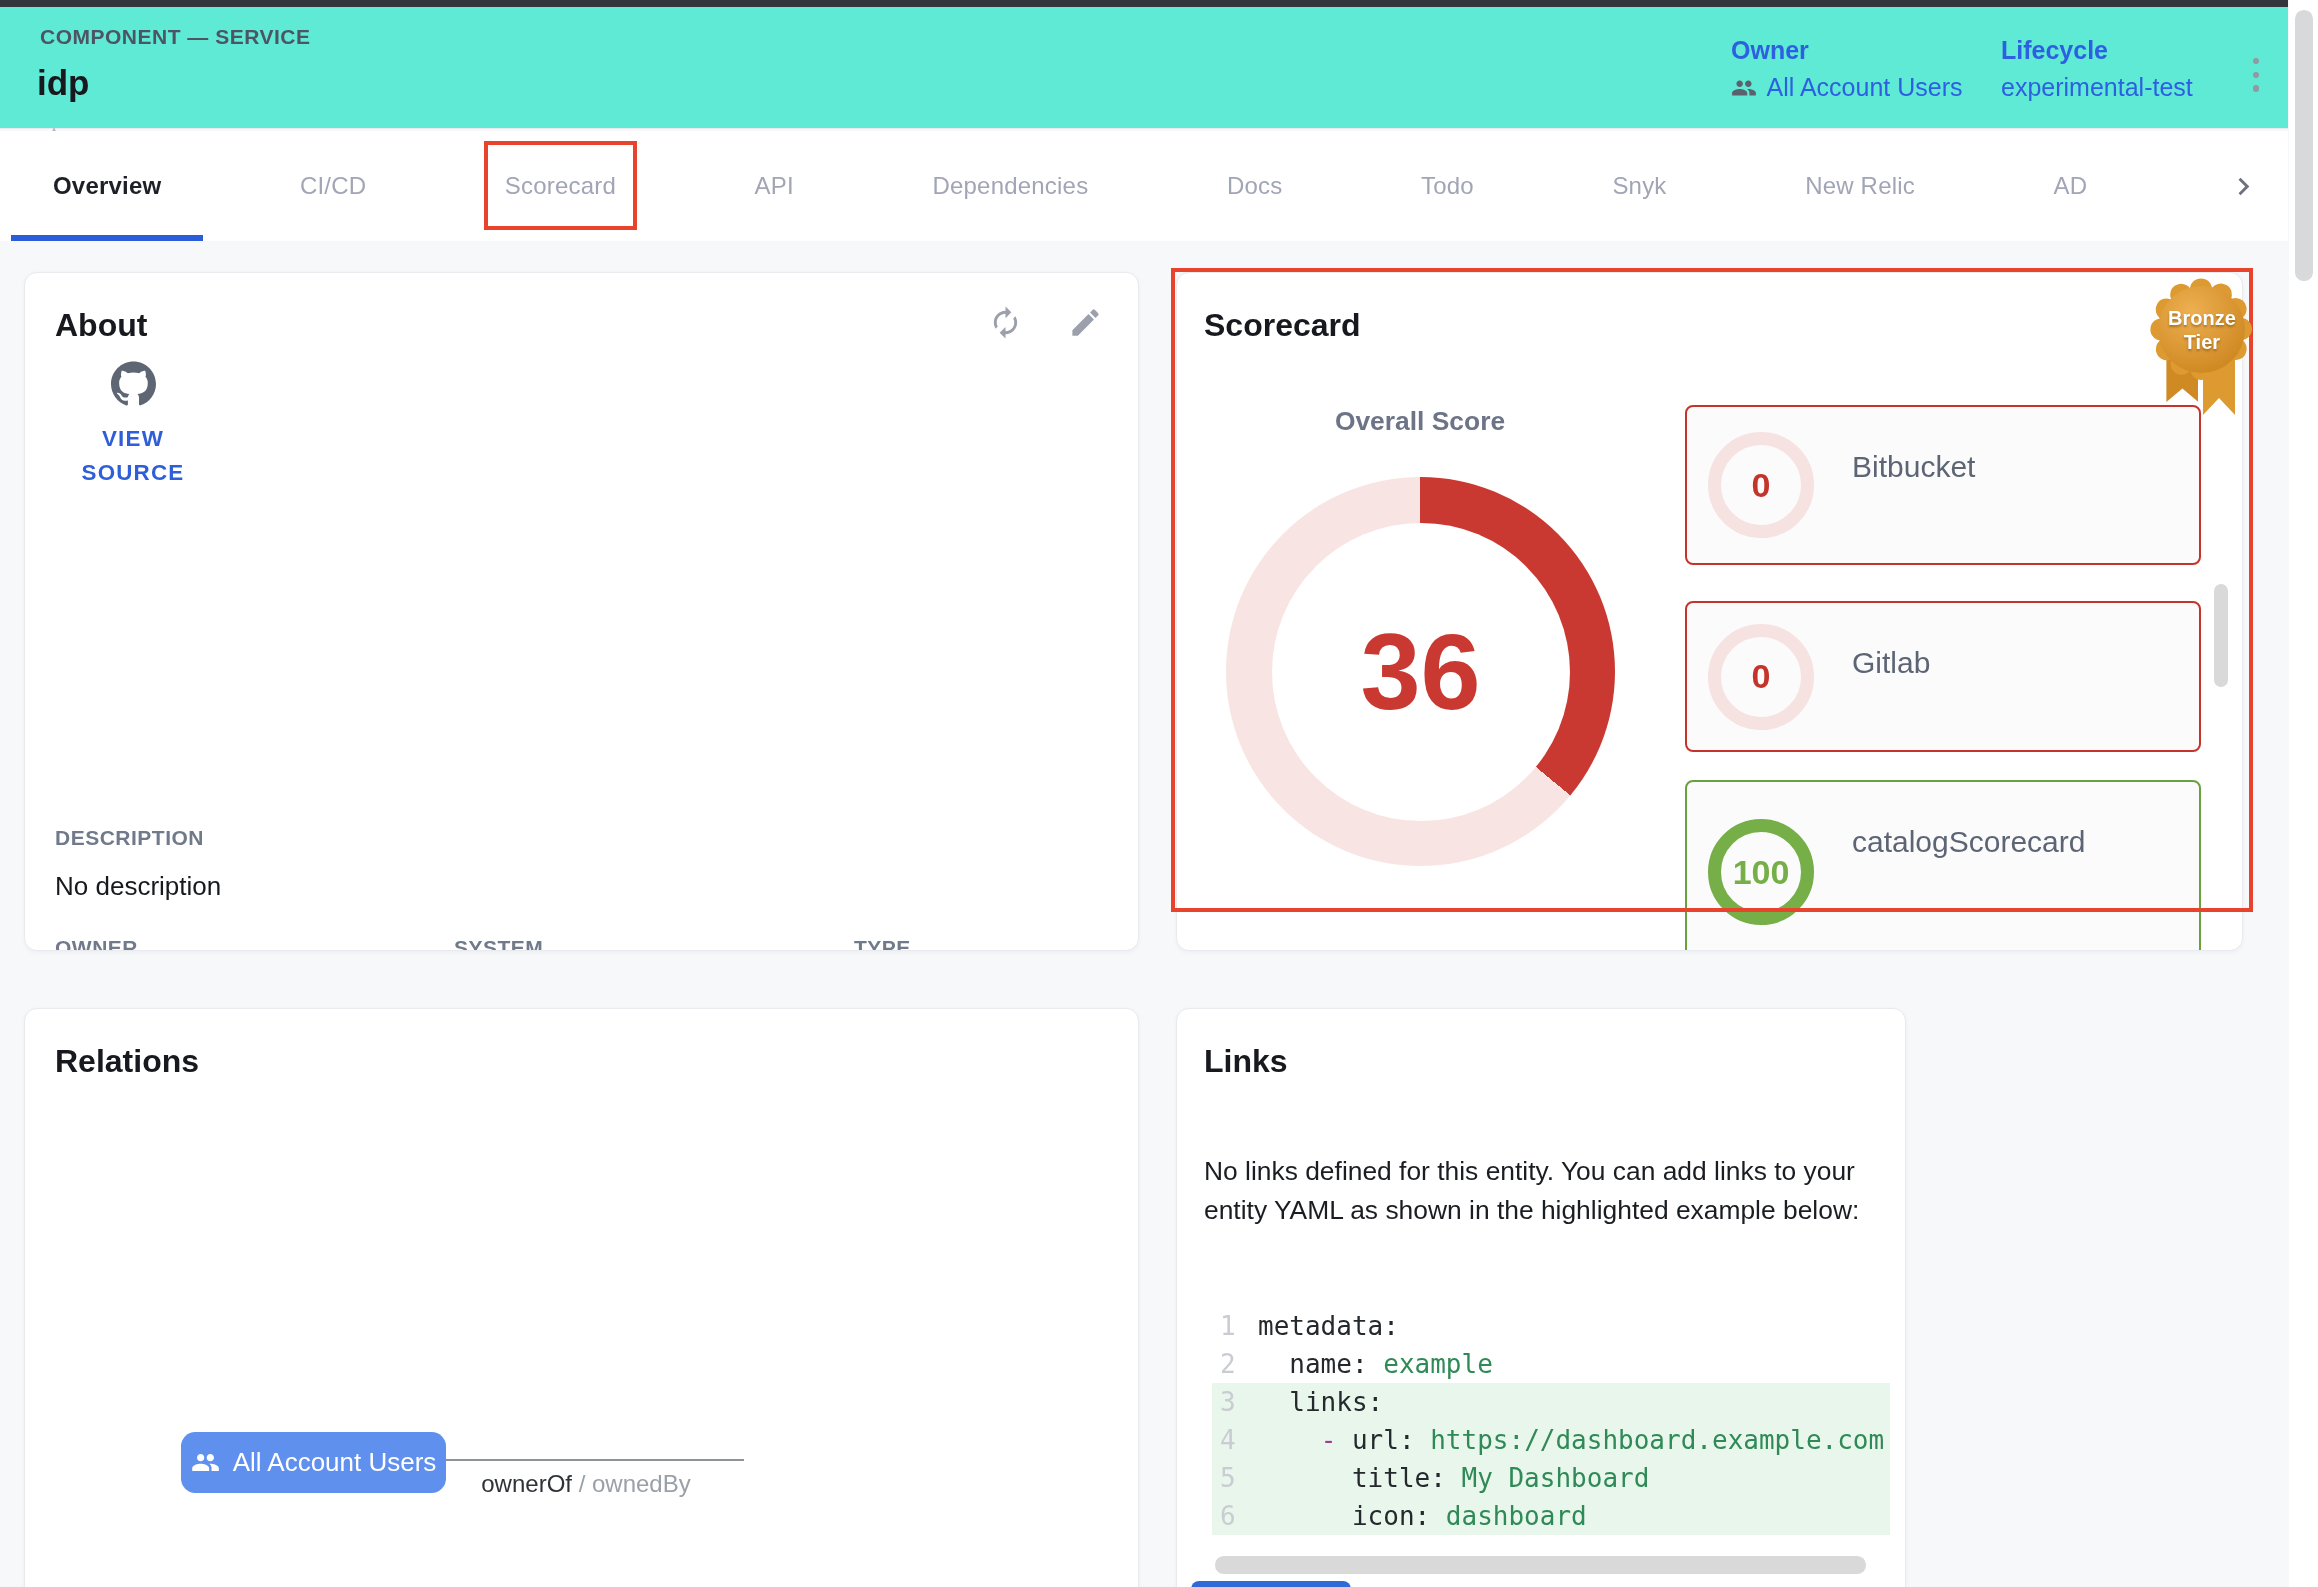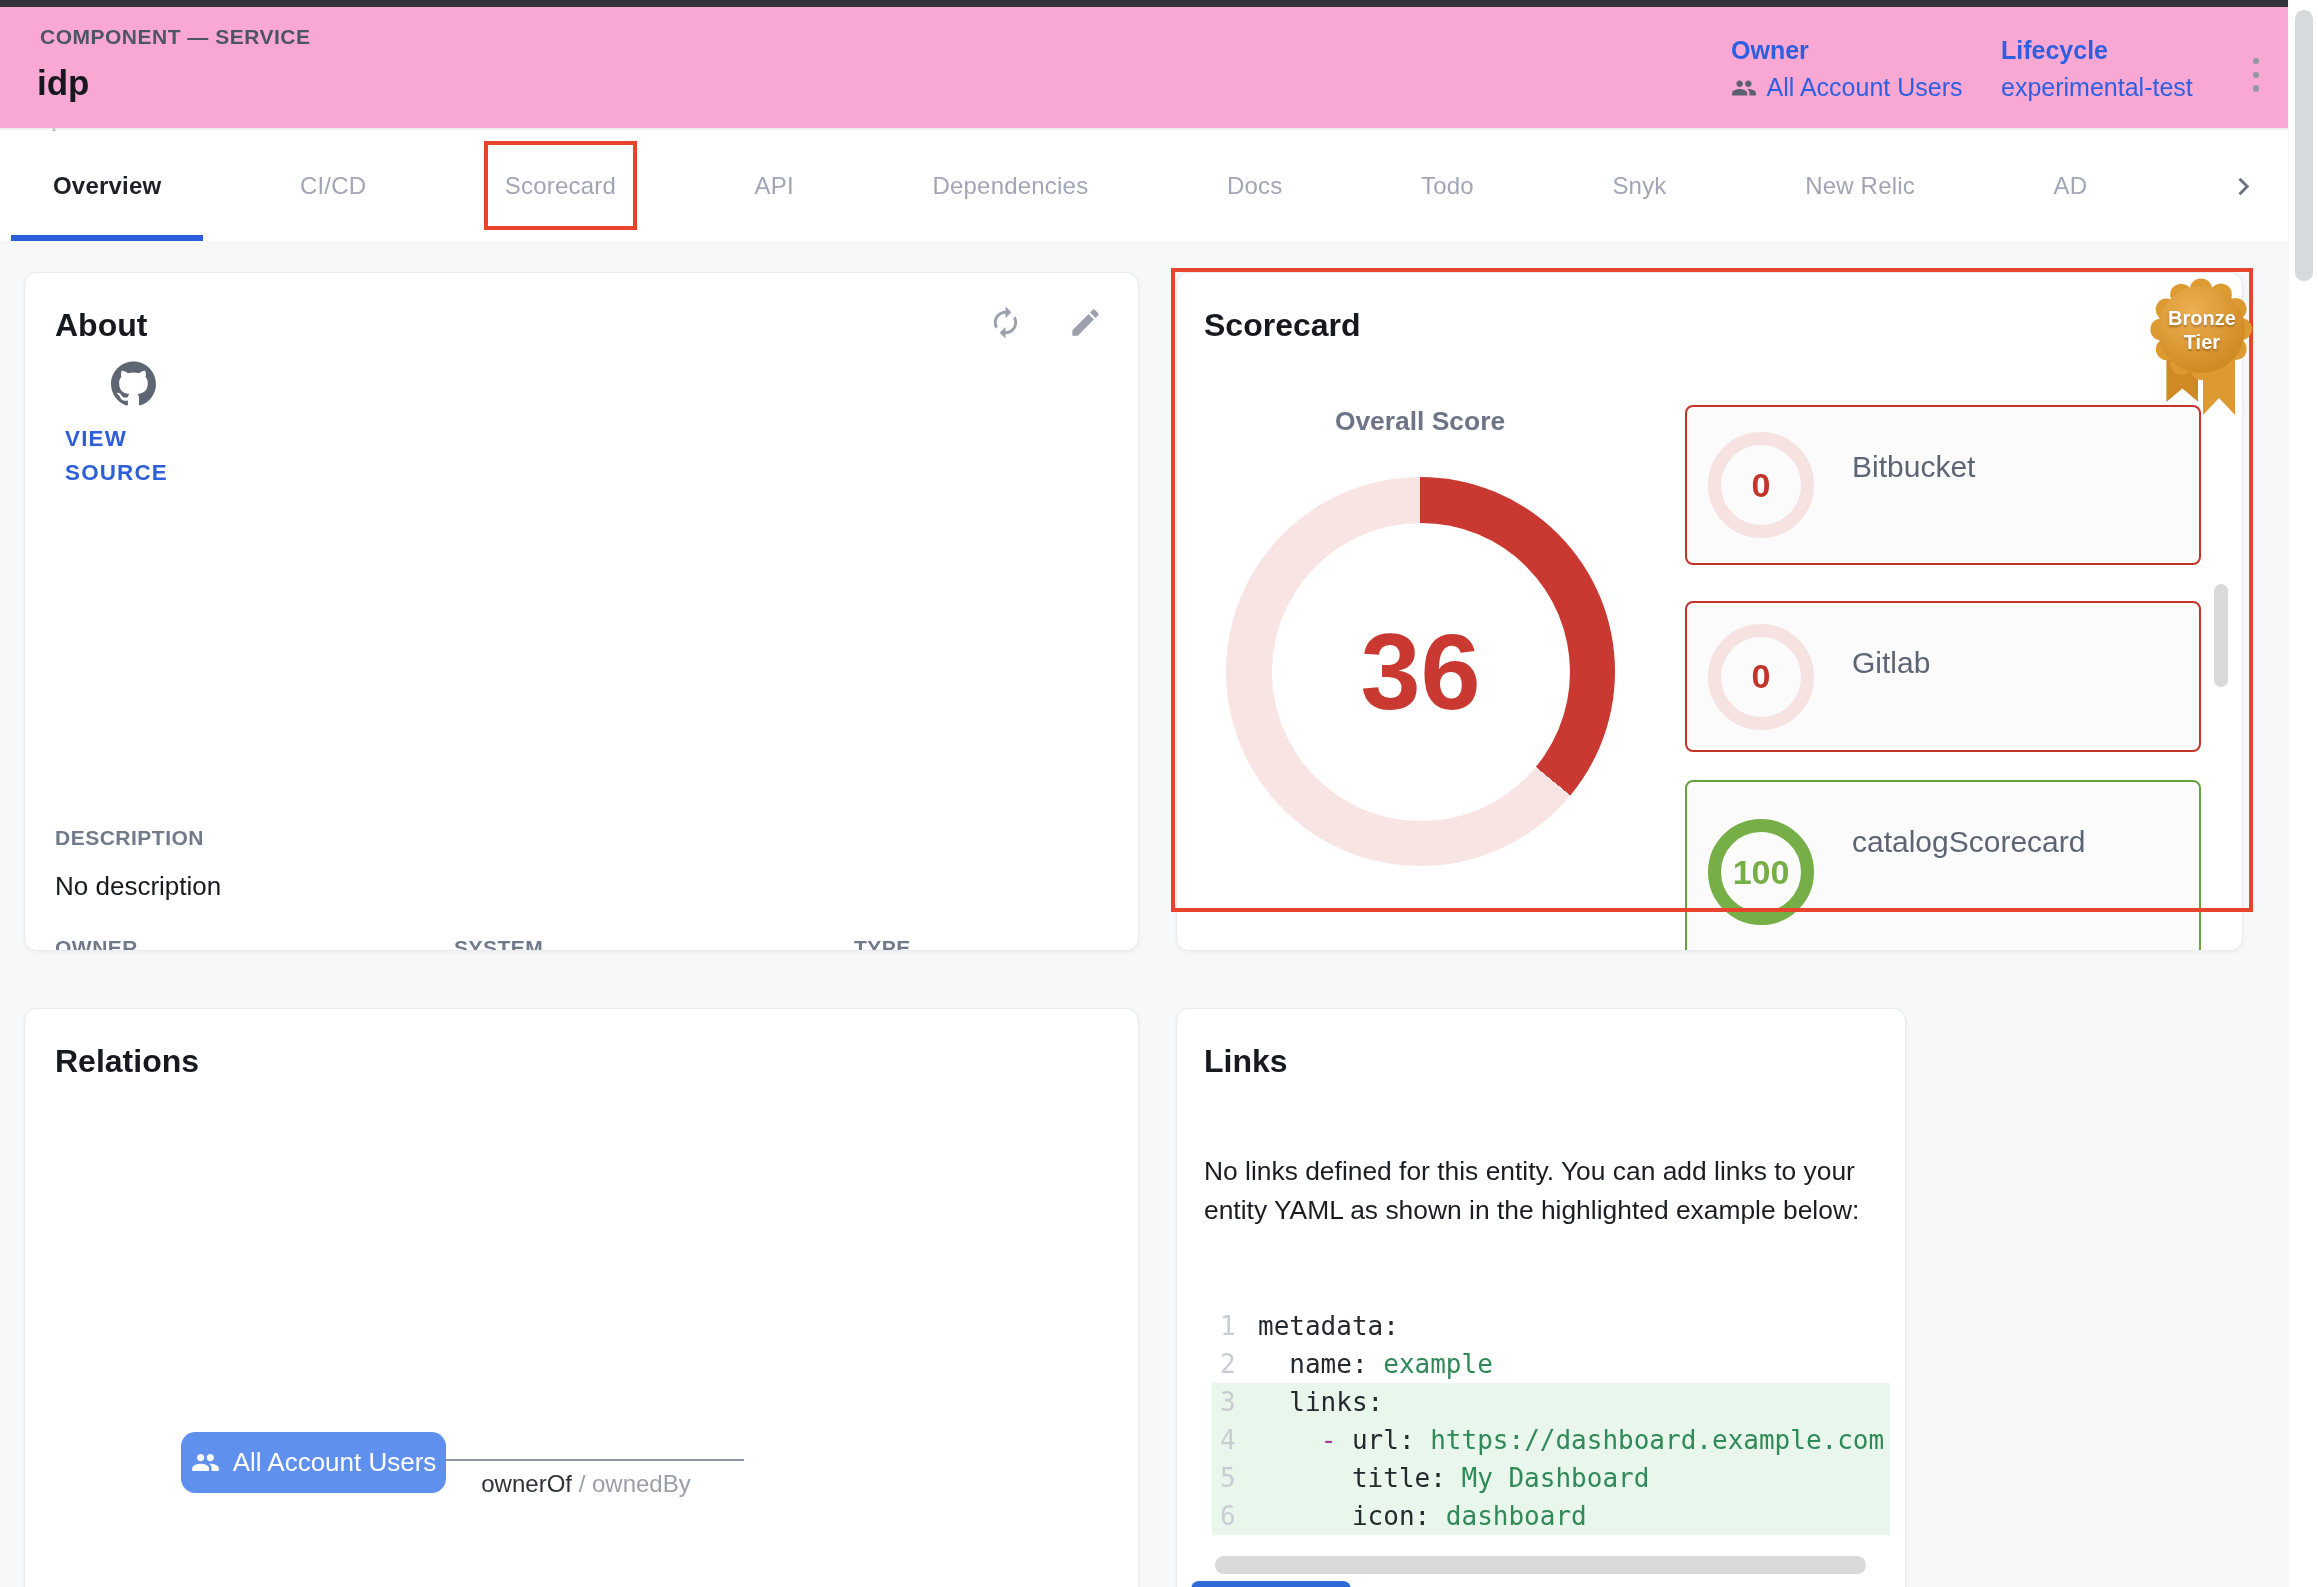--- a/index.html
+++ b/index.html
@@ -5,21 +5,21 @@
   * { margin:0; padding:0; box-sizing:border-box; }
   html,body { width:2319px; height:1588px; }
   body {
     position:relative; overflow:hidden;
     background:#f7f8fa;
     font-family:"Liberation Sans", sans-serif;
     color:#17191e;
   }
   
   .topbar { position:absolute; left:0; top:0; width:2288px; height:7.2px; background:#32353c; }
-  .header { position:absolute; left:0; top:7.2px; width:2288px; height:122px; background:#f9a8d4; border-bottom:1.6px solid #e8eaee; }
+  .header { position:absolute; left:0; top:7.2px; width:2288px; height:122px; background:#5eead4; border-bottom:1.6px solid #e8eaee; }
   .eyebrow { position:absolute; left:40px; top:17.6px; font-size:21px; font-weight:600; letter-spacing:0.5px; color:#4d5565; }
   .entity-title-row { position:absolute; left:37px; top:56px; display:flex; gap:21px;flex-direction:column; }
   .entity-title { font-size:35px; font-weight:700; color:#17191e; }
   .icon { display:inline-block; line-height:0; }
   .hdr-block { position:absolute; top:29px; }
   .hdr-block .hdr-label { font-size:25px; font-weight:700; color:#2d5fe0; }
   .hdr-block .hdr-value { margin-top:8px; display:flex; align-items:center; gap:9.6px; font-size:25px; color:#2d5fe0; }
   .hdr-owner { left:1731px; }
   .hdr-lifecycle { left:2001px; }
   .kebab { position:absolute; left:2248px; top:46px; display:flex; flex-direction:column; gap:7.2px; padding:4.8px; cursor:pointer; }
@@ -36,21 +36,21 @@
   .card { position:absolute; background:#fff; border:0.8px solid #e8eaee; border-radius:13px;
           box-shadow:0 1.6px 4.8px rgba(25,30,40,.04); overflow:hidden; }
   .card-title { font-size:32px; font-weight:700; color:#17191e; }
   .smallcap { font-size:21px; font-weight:600; letter-spacing:0.5px; color:#717a8a; }
   
   #about-card { left:24px; top:272px; width:1115px; height:679px; }
   #about-card .card-title { position:absolute; left:30px; top:34px; }
   .about-actions { position:absolute; right:35px; top:32px; display:flex; gap:45px; }
   .about-actions .icon { cursor:pointer; }
   .about-links { position:absolute; left:40px; top:88px; display:flex; gap:64px; }
-  .about-link { width:136px; display:flex; flex-direction:column; align-items:center; gap:16px; text-align:left; cursor:pointer; }
+  .about-link { width:136px; display:flex; flex-direction:column; align-items:center; gap:16px; text-align:center; cursor:pointer; }
   .about-link .lbl { font-size:22.4px; font-weight:700; letter-spacing:1.2px; line-height:34px; color:#2f5fd8; }
   .about-field { position:absolute; }
   .about-field .val { margin-top:21px; font-size:26px; color:#17191e; display:flex; align-items:center; gap:9.6px; }
   
   #scorecard-card { left:1176px; top:272px; width:1067px; height:679px; }
   #scorecard-card .card-title { position:absolute; left:27px; top:34px; }
   .overall-label { position:absolute; left:131px; top:133px; width:224px; text-align:center; font-size:26.4px; font-weight:700; color:#6d7487; }
   .gauge { position:absolute; left:49px; top:204px; width:389px; height:389px; border-radius:50%; }
   .gauge::after { content:""; position:absolute; left:46px; top:46px; width:298px; height:298px; border-radius:50%; background:#fff; }
   .gauge-number { position:absolute; left:49px; top:204px; width:389px; height:389px; display:flex; align-items:center; justify-content:center;

